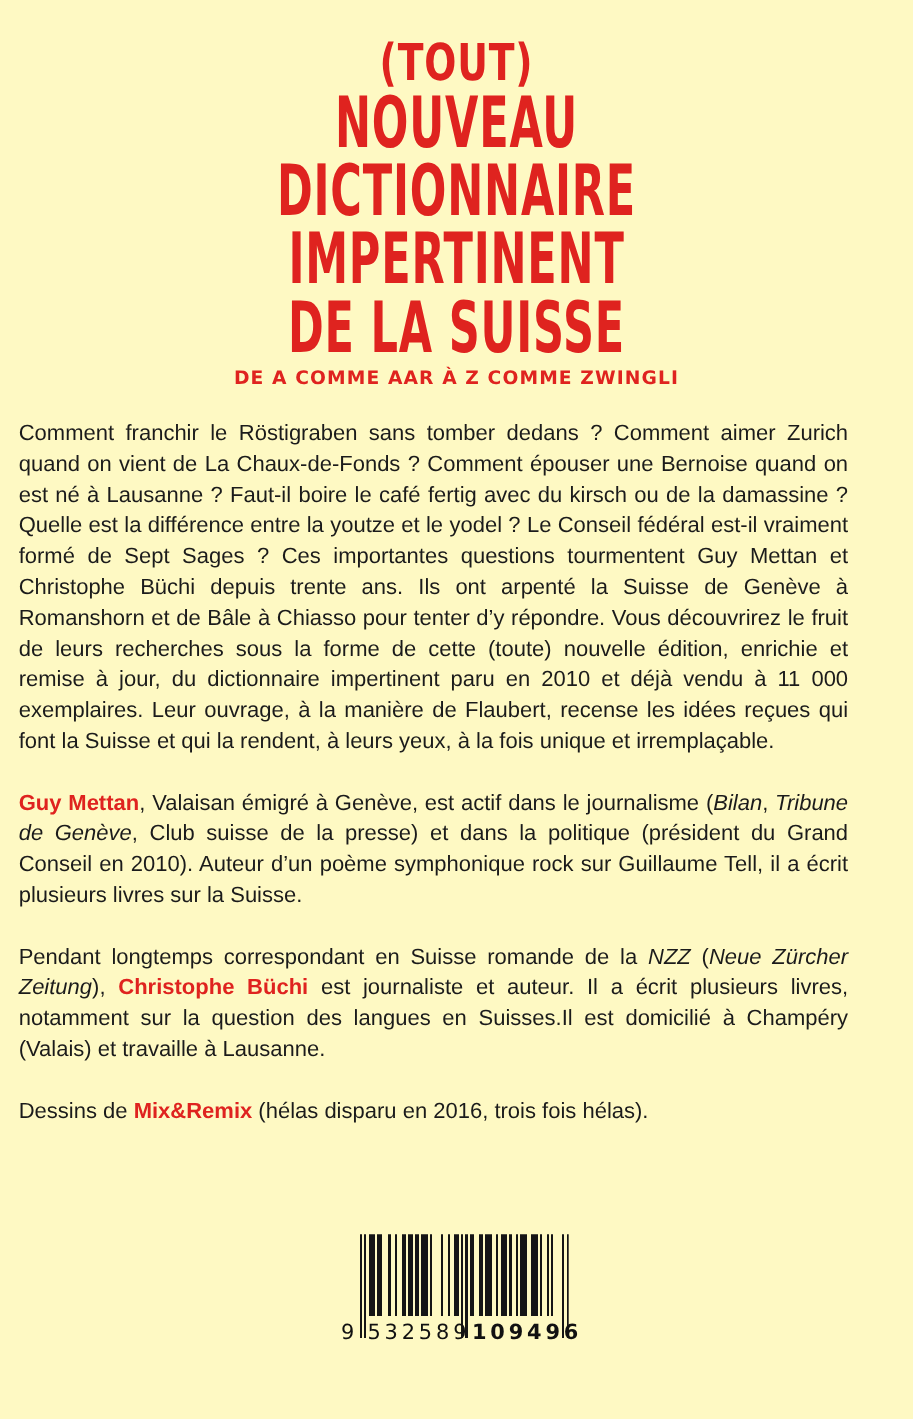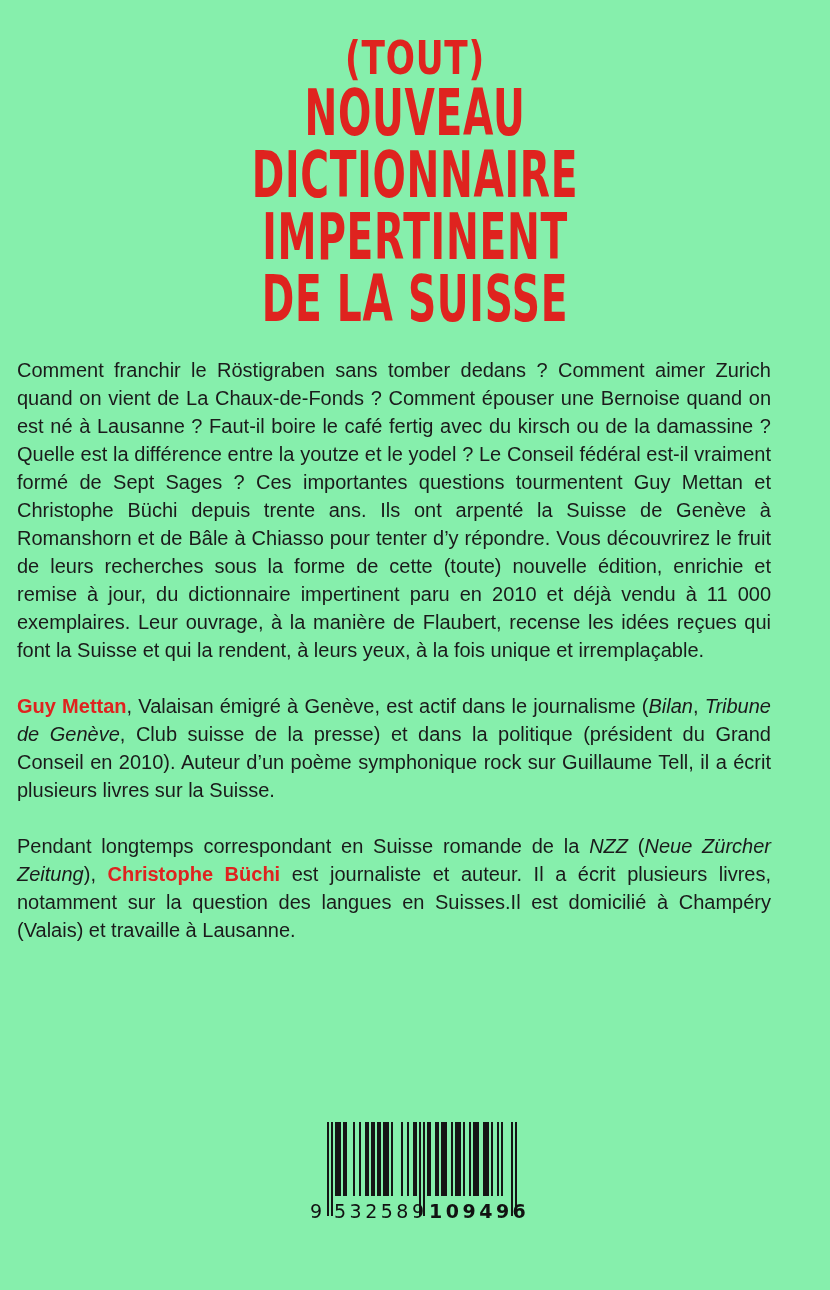--- a/index.html
+++ b/index.html
@@ -5,21 +5,21 @@
   :root{
     --red:#df231f;
     --ink:#1b1b1b;
     --bar:#151515;
   }
   html,body{margin:0;padding:0;background:#ffffff;}
   .page{
     position:relative;
     width:830px;height:1290px;
     margin:0 auto;
-    background:#86efac;
+    background:#fef9c3;
     overflow:hidden;
     font-family:"Liberation Sans",sans-serif;
     color:var(--ink);
   }
   
   .title-block{padding-top:34px;text-align:center;}
   .title-line{
     font-family:"DejaVu Sans",sans-serif;
     font-weight:800;
     color:var(--red);
@@ -100,35 +100,39 @@
 <body>
 
 <div class="page">
 
   <header class="title-block">
     <div class="title-line tl-first">(TOUT)</div>
     <div class="title-line">NOUVEAU</div>
     <div class="title-line">DICTIONNAIRE</div>
     <div class="title-line">IMPERTINENT</div>
     <div class="title-line">DE LA SUISSE</div>
+    <div class="subtitle">DE A COMME AAR À Z COMME ZWINGLI</div>
   </header>
 
   <main class="body-text">
     <p>
       <span>Comment franchir le Röstigraben sans tomber dedans ? Comment aimer Zurich quand on vient de La Chaux-de-Fonds ? Comment épouser une Bernoise quand on est né à Lausanne ? Faut-il boire le café fertig avec du kirsch ou de la damassine ? Quelle est la différence entre la youtze et le yodel ? Le Conseil fédéral est-il vraiment formé de Sept Sages ? Ces importantes questions tourmentent Guy Mettan et Christophe Büchi depuis trente ans. Ils ont arpenté la Suisse de Genève à Romanshorn et de Bâle à Chiasso pour tenter d’y répondre. Vous découvrirez le fruit de leurs recherches sous la forme de cette (toute) nouvelle édition, enrichie et remise à jour, du dictionnaire impertinent paru en 2010 et déjà vendu à 11 000 exemplaires. Leur ouvrage, à la manière de Flaubert, recense les idées reçues qui font la Suisse et qui la rendent, à leurs yeux, à la fois unique et irremplaçable.</span>
     </p>
 
     <p>
       <span class="red-bold">Guy Mettan</span><span>, Valaisan émigré à Genève, est actif dans le journalisme (</span><span class="italic">Bilan</span><span>, </span><span class="italic">Tribune de Genève</span><span>, Club suisse de la presse) et dans la politique (président du Grand Conseil en 2010). Auteur d’un poème symphonique rock sur Guillaume Tell, il a écrit plusieurs livres sur la Suisse.</span>
     </p>
 
     <p>
       <span>Pendant longtemps correspondant en Suisse romande de la </span><span class="italic">NZZ</span><span> (</span><span class="italic">Neue Zürcher Zeitung</span><span>), </span><span class="red-bold">Christophe Büchi</span><span> est journaliste et auteur. Il a écrit plusieurs livres, notamment sur la question des langues en Suisses.Il est domicilié à Champéry (Valais) et travaille à Lausanne.</span>
     </p>
 
+    <p>
+      <span>Dessins de </span><span class="red-bold">Mix&amp;Remix</span><span> (hélas disparu en 2016, trois fois hélas).</span>
+    </p>
   </main>
 
   <div class="isbn-block">
     <div class="barcode-wrap">
       <svg id="barcode-svg" width="190" height="96" viewBox="0 0 190 96" shape-rendering="crispEdges">
           <rect x="0" y="0" width="2" height="94"></rect>
           <rect x="4" y="0" width="2" height="94"></rect>
           <rect x="8" y="0" width="2" height="74"></rect>
           <rect x="10" y="0" width="2" height="74"></rect>
           <rect x="12" y="0" width="2" height="74"></rect>

